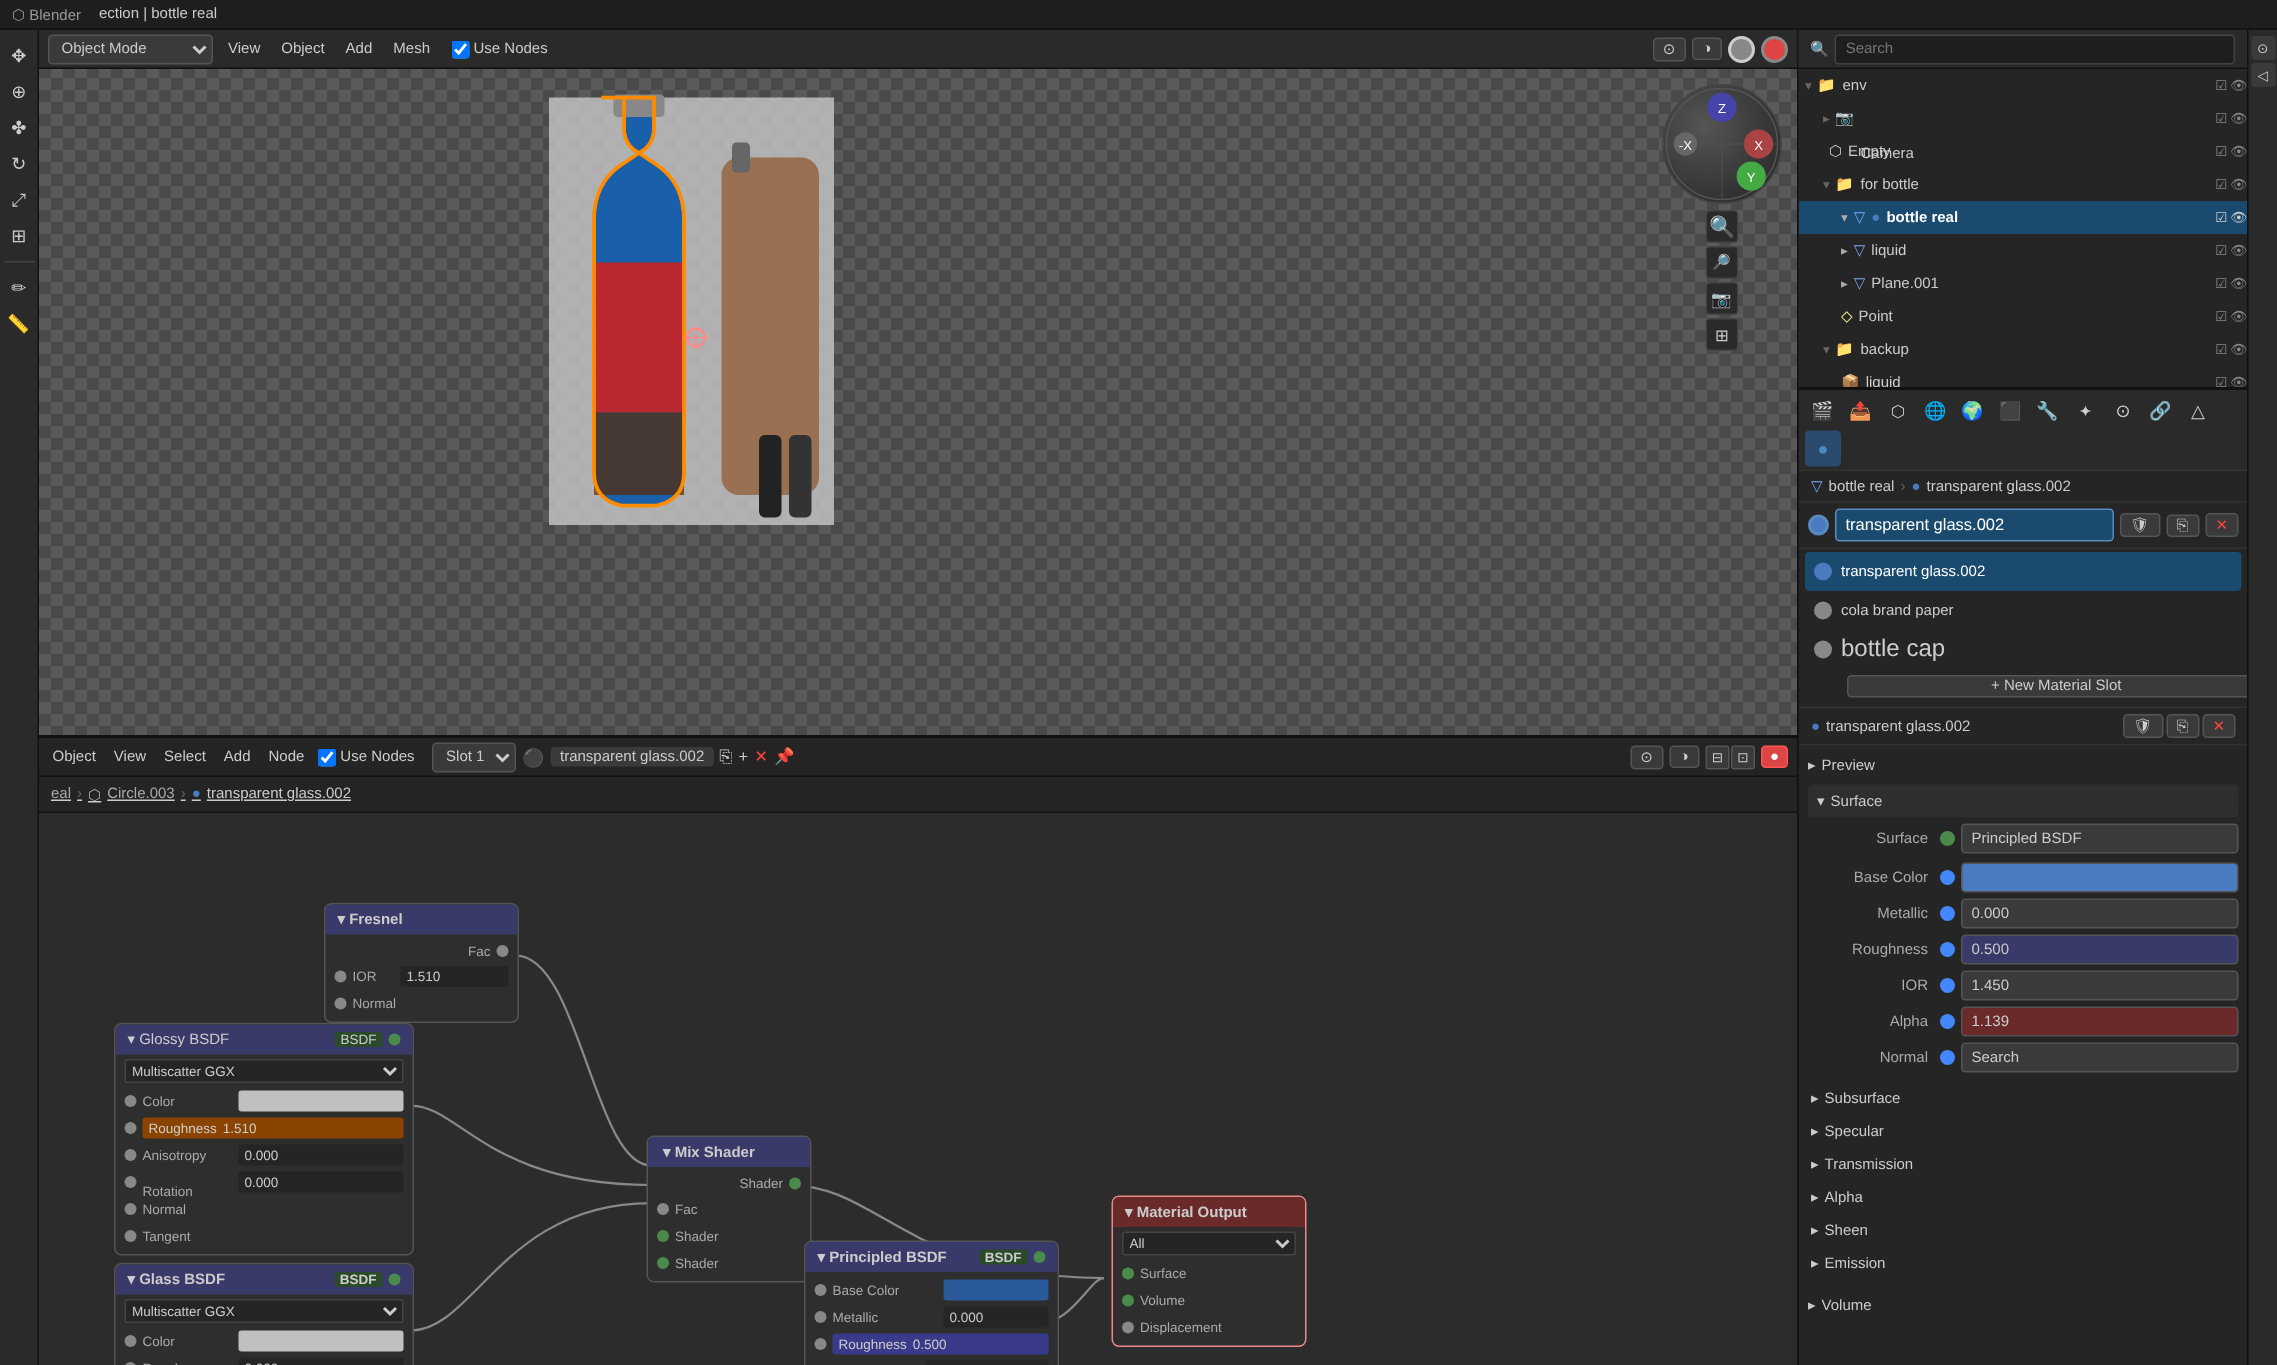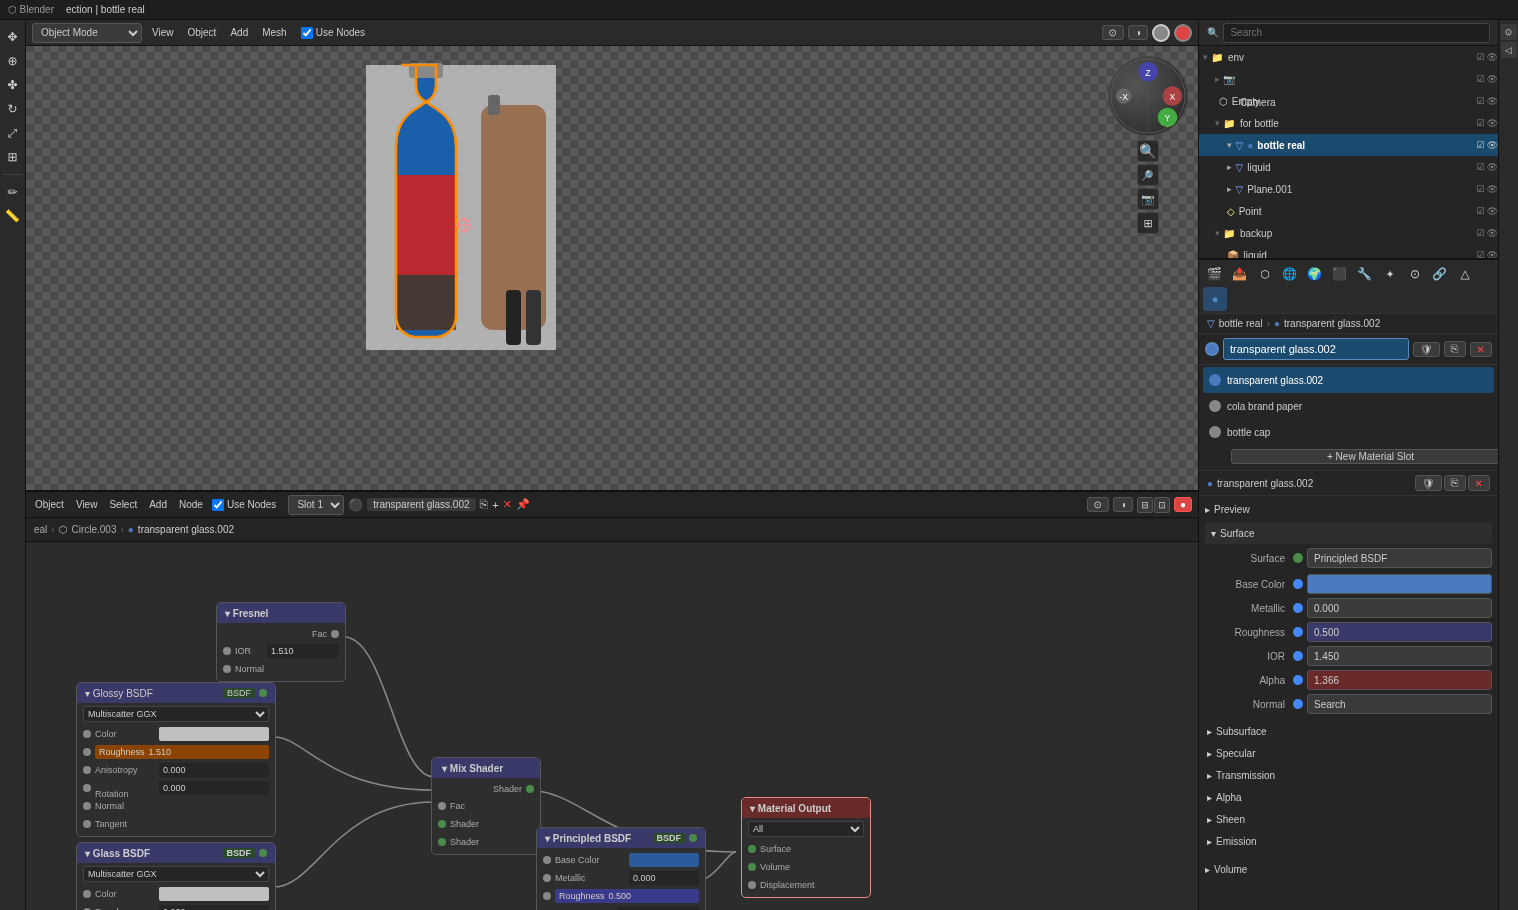--- a/index.html
+++ b/index.html
@@ -178,21 +178,21 @@
             <button class="btn-small">⊙</button>
             <button class="btn-small">◑</button>
             <div style="display:flex;gap:1px;">
               <div style="width:16px;height:16px;background:#3a3a3a;border:1px solid #555;border-radius:2px;display:flex;align-items:center;justify-content:center;cursor:pointer;font-size:9px;">⊟</div>
               <div style="width:16px;height:16px;background:#3a3a3a;border:1px solid #555;border-radius:2px;display:flex;align-items:center;justify-content:center;cursor:pointer;font-size:9px;">⊡</div>
             </div>
             <button style="background:#d44;border:1px solid #f55;border-radius:3px;padding:1px 5px;color:#fff;font-size:10px;cursor:pointer;">●</button>
           </div>
         </div>
 
-        <div style="height:24px; background:#242424; display:flex; align-items:center; padding:0 8px; gap:4px; border-bottom:1px solid #111; font-size:10px;">
+        <div style="height:24px; background:#242424; display:flex; align-items:center; padding:0 8px; gap:4px; border-bottom:1px solid #111; font-size:10px;text-decoration:underline;">
           <span style="color:#aaa;">eal</span>
           <span style="color:#666;">›</span>
           <span style="color:#aaa;">⬡</span>
           <span style="color:#aaa;">Circle.003</span>
           <span style="color:#666;">›</span>
           <span style="color:#4a7abf;">●</span>
           <span style="color:#ccc;">transparent glass.002</span>
         </div>
 
         <div style="flex:1; background:#2c2c2c; position:relative; overflow:hidden;">
@@ -543,21 +543,21 @@
           <div class="material-item active">
             <div class="mat-dot" style="background:#4a7abf;"></div>
             <span style="font-size:10px;color:#fff;">transparent glass.002</span>
           </div>
           <div class="material-item">
             <div class="mat-dot" style="background:#888;"></div>
             <span style="font-size:10px;color:#ccc;">cola brand paper</span>
           </div>
           <div class="material-item">
             <div class="mat-dot" style="background:#888;"></div>
-            <span style="font-size:10px;color:#ccc;">bottle cap</span>
+            <span style="font-size:16px;color:#ccc;">bottle cap</span>
           </div>
           <div style="padding:4px 6px;">
             <button class="btn-small" style="width:100%;margin-left:22px;">+ New Material Slot</button>
           </div>
         </div>
 
         <div style="padding:4px 8px; display:flex; align-items:center; gap:4px; border-bottom:1px solid #333;">
           <span style="font-size:10px;color:#4a7abf;">●</span>
           <span style="font-size:10px;color:#ccc;">transparent glass.002</span>
           <div style="margin-left:auto;display:flex;gap:2px;">
@@ -613,21 +613,21 @@
             <div style="width:10px;height:10px;border-radius:50%;background:#48f;margin-right:4px;"></div>
             <div style="flex:1;height:20px;background:#3a3a3a;border-radius:3px;border:1px solid #555;cursor:pointer;display:flex;align-items:center;padding:0 6px;font-size:10px;color:#ccc;">
               <span>1.450</span>
             </div>
           </div>
 
           <div style="display:flex;align-items:center;padding:2px 0;">
             <span style="font-size:10px;color:#aaa;width:80px;text-align:right;margin-right:8px;">Alpha</span>
             <div style="width:10px;height:10px;border-radius:50%;background:#48f;margin-right:4px;"></div>
             <div style="flex:1;height:20px;background:#6a2a2a;border-radius:3px;border:1px solid #555;cursor:pointer;display:flex;align-items:center;padding:0 6px;font-size:10px;color:#ccc;">
-              <span>1.366</span>
+              <span>1.139</span>
             </div>
           </div>
 
           <div style="display:flex;align-items:center;padding:2px 0;margin-bottom:4px;">
             <span style="font-size:10px;color:#aaa;width:80px;text-align:right;margin-right:8px;">Normal</span>
             <div style="width:10px;height:10px;border-radius:50%;background:#48f;margin-right:4px;"></div>
             <div style="flex:1;height:20px;background:#3a3a3a;border-radius:3px;border:1px solid #555;cursor:pointer;display:flex;align-items:center;padding:0 6px;font-size:10px;color:#ccc;">
               <span>Search</span>
             </div>
           </div>

